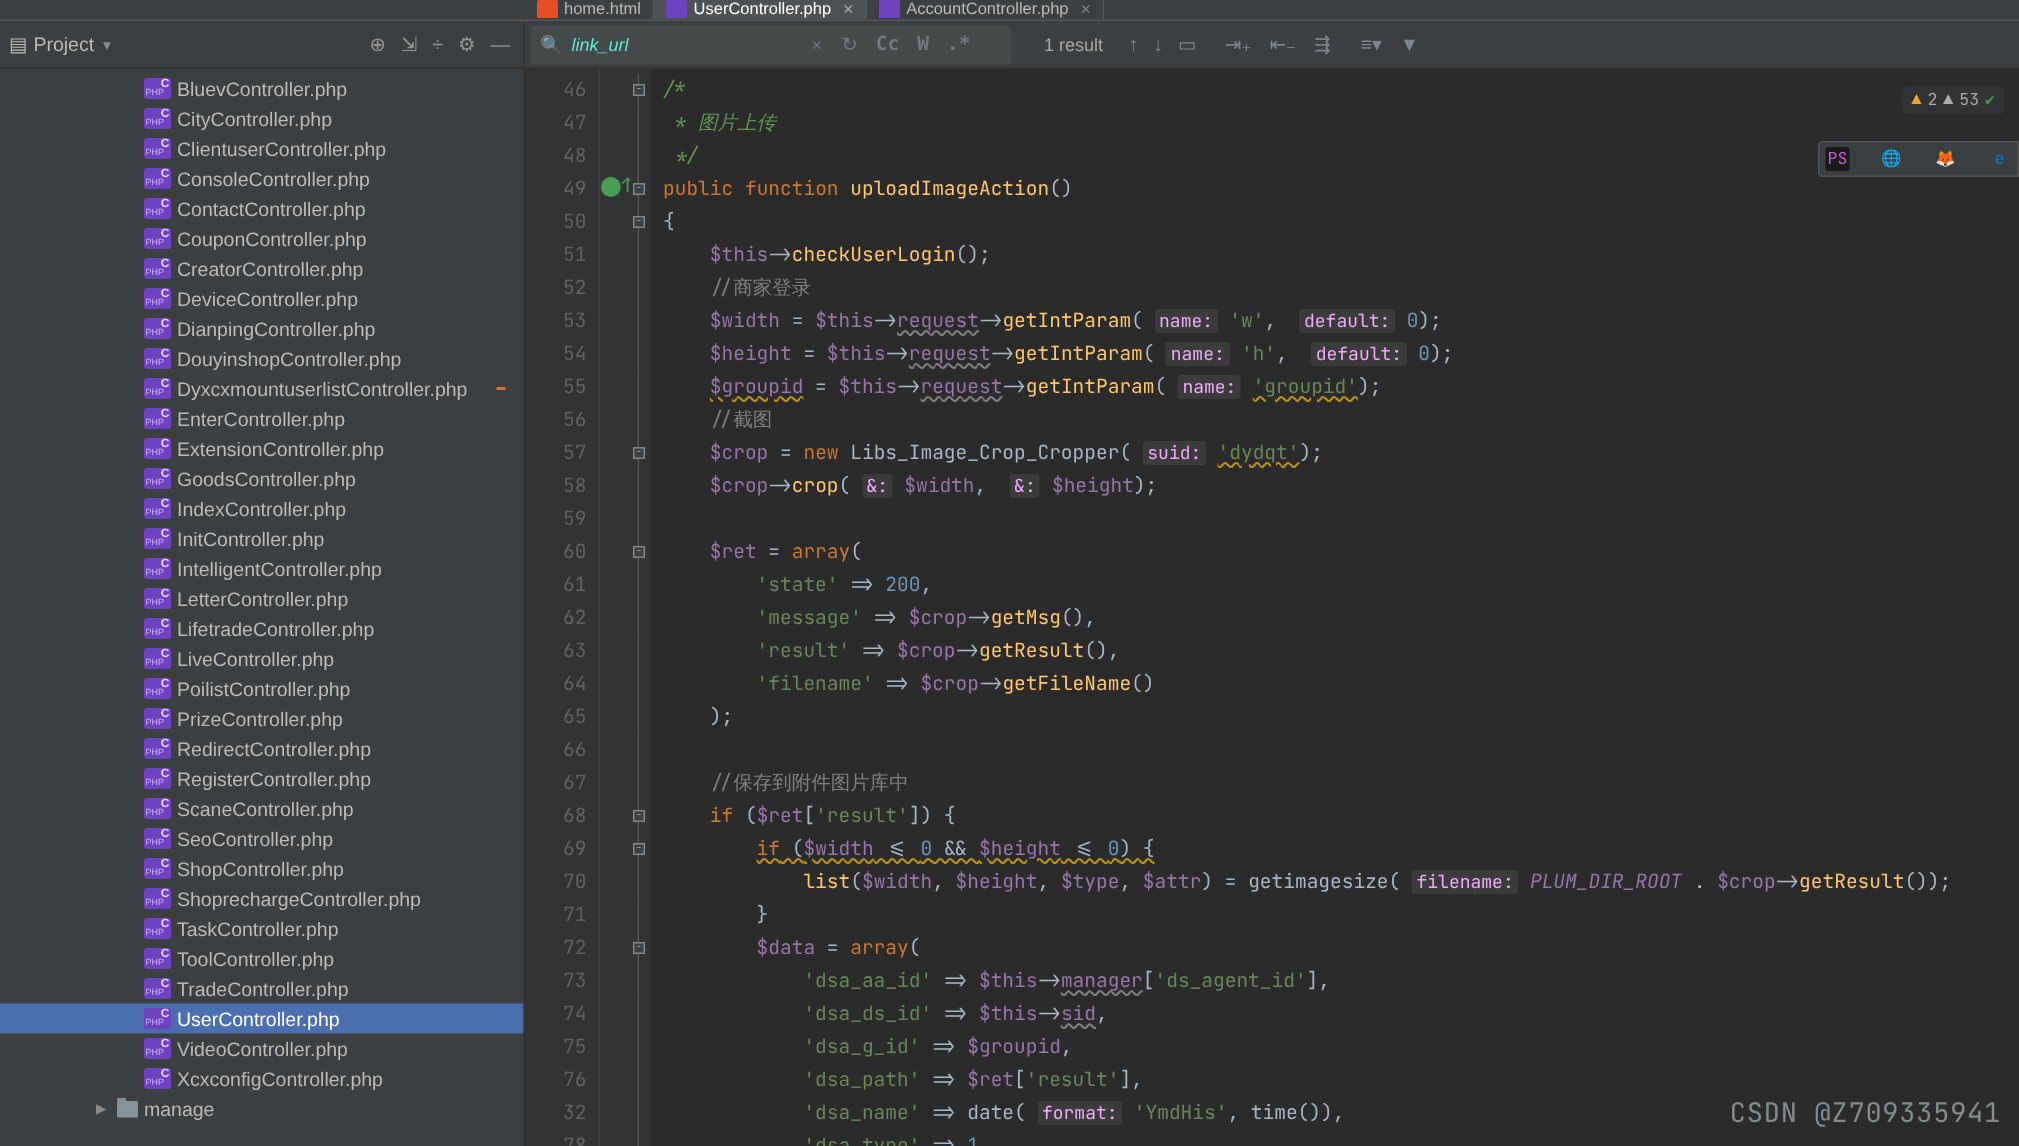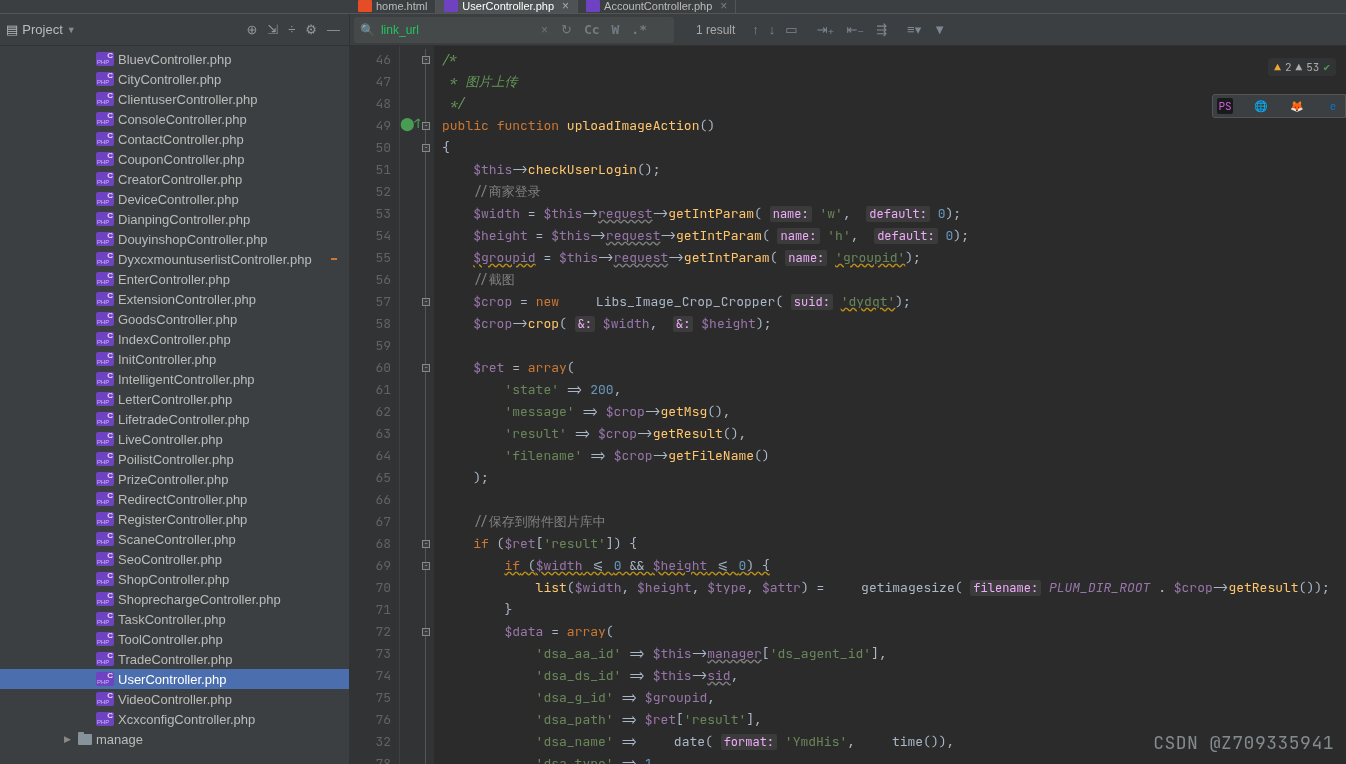--- a/index.html
+++ b/index.html
@@ -11,21 +11,21 @@
 .tab { display: flex; align-items: center; gap: 4px; padding: 0 8px; height: 14px; color: #bbb; font-size: 11px; border-right: 1px solid #555; cursor: pointer; position: relative; top:-1px; }
 .tab.active { background: #4e5254; color: #fff; }
 .tab .close { opacity: 0.5; font-size: 12px; margin-left: 4px; }
 
 
 .toolbar { display: flex; align-items: center; height: 32px; background: #3c3f41; border-bottom: 1px solid #323232; }
 .project-header { display: flex; align-items: center; gap: 4px; width: 350px; height: 100%; padding: 0 6px; color: #bbb; font-size: 13px; border-right: 1px solid #323232; }
 .project-header .spacer { flex: 1; }
 .project-header .tool-btn { opacity: 0.7; cursor: pointer; padding: 0 3px; font-size: 13px; }
 .search-bar { display: flex; align-items: center; gap: 6px; padding: 0 6px; background: #45494a; height: 26px; margin: 3px 4px; border-radius: 3px; width: 320px; }
-.search-bar input { background: transparent; border: none; outline: none; color: #22c55e; width: 150px; font-size: 12px; }
+.search-bar input { background: transparent; border: none; outline: none; color: #5eead4; width: 150px; font-size: 12px; font-style: italic; }
 .search-icon { opacity: 0.6; }
 .search-x { opacity: 0.4; cursor: pointer; padding: 0 4px; }
 .search-opt { opacity: 0.45; padding: 0 3px; cursor: pointer; font-size: 13px; }
 .search-opt.mono { font-family: Consolas, monospace; font-weight: bold; }
 .results-text { color: #aaa; margin-left: 18px; margin-right: 12px; }
 .nav-btn { opacity: 0.6; cursor: pointer; padding: 0 5px; font-size: 13px; }
 .nav-group { display: flex; gap: 0; margin-left: 8px; }
 .nav-group .nav-btn { margin: 0 1px; }
 
 
@@ -55,21 +55,21 @@
 
 
 .kw { color: #cc7832; }
 .fn { color: #ffc66d; }
 .var { color: #9876aa; }
 .str { color: #6a8759; }
 .num { color: #6897bb; }
 .com { color: #808080; }
 .doccom { color: #629755; font-style: italic; }
 .hint { color: #f0abfc; background: #3b3b3b; padding: 0 3px; border-radius: 2px; font-size: 12px; }
-.cls { color: #a9b7c6; margin-left: 29px; }
+.cls { color: #a9b7c6; }
 .wave { text-decoration: underline wavy #808080; text-decoration-skip-ink: none; }
 .warnwave { text-decoration: underline wavy #be9117; }
 
 
 .inspections { position: absolute; top: 12px; right: 10px; color: #aaa; font-size: 11px; display: flex; align-items: center; gap: 4px; background: #313335; padding: 2px 6px; border-radius: 3px; }
 .tri-warn { color: #f0a732; }
 .tri-weak { color: #aeaeae; }
 .green-check { color: #499c54; }
 .right-tools { position: absolute; top: 48px; right: 0; display: flex; gap: 20px; background: #3c3f41; padding: 3px 4px; border-radius: 3px 0 0 3px; border: 1px solid #555; }
 .right-tools .rt { width: 16px; height: 16px; display: flex; align-items: center; justify-content: center; font-size: 11px; cursor: pointer; border-radius: 2px; }

